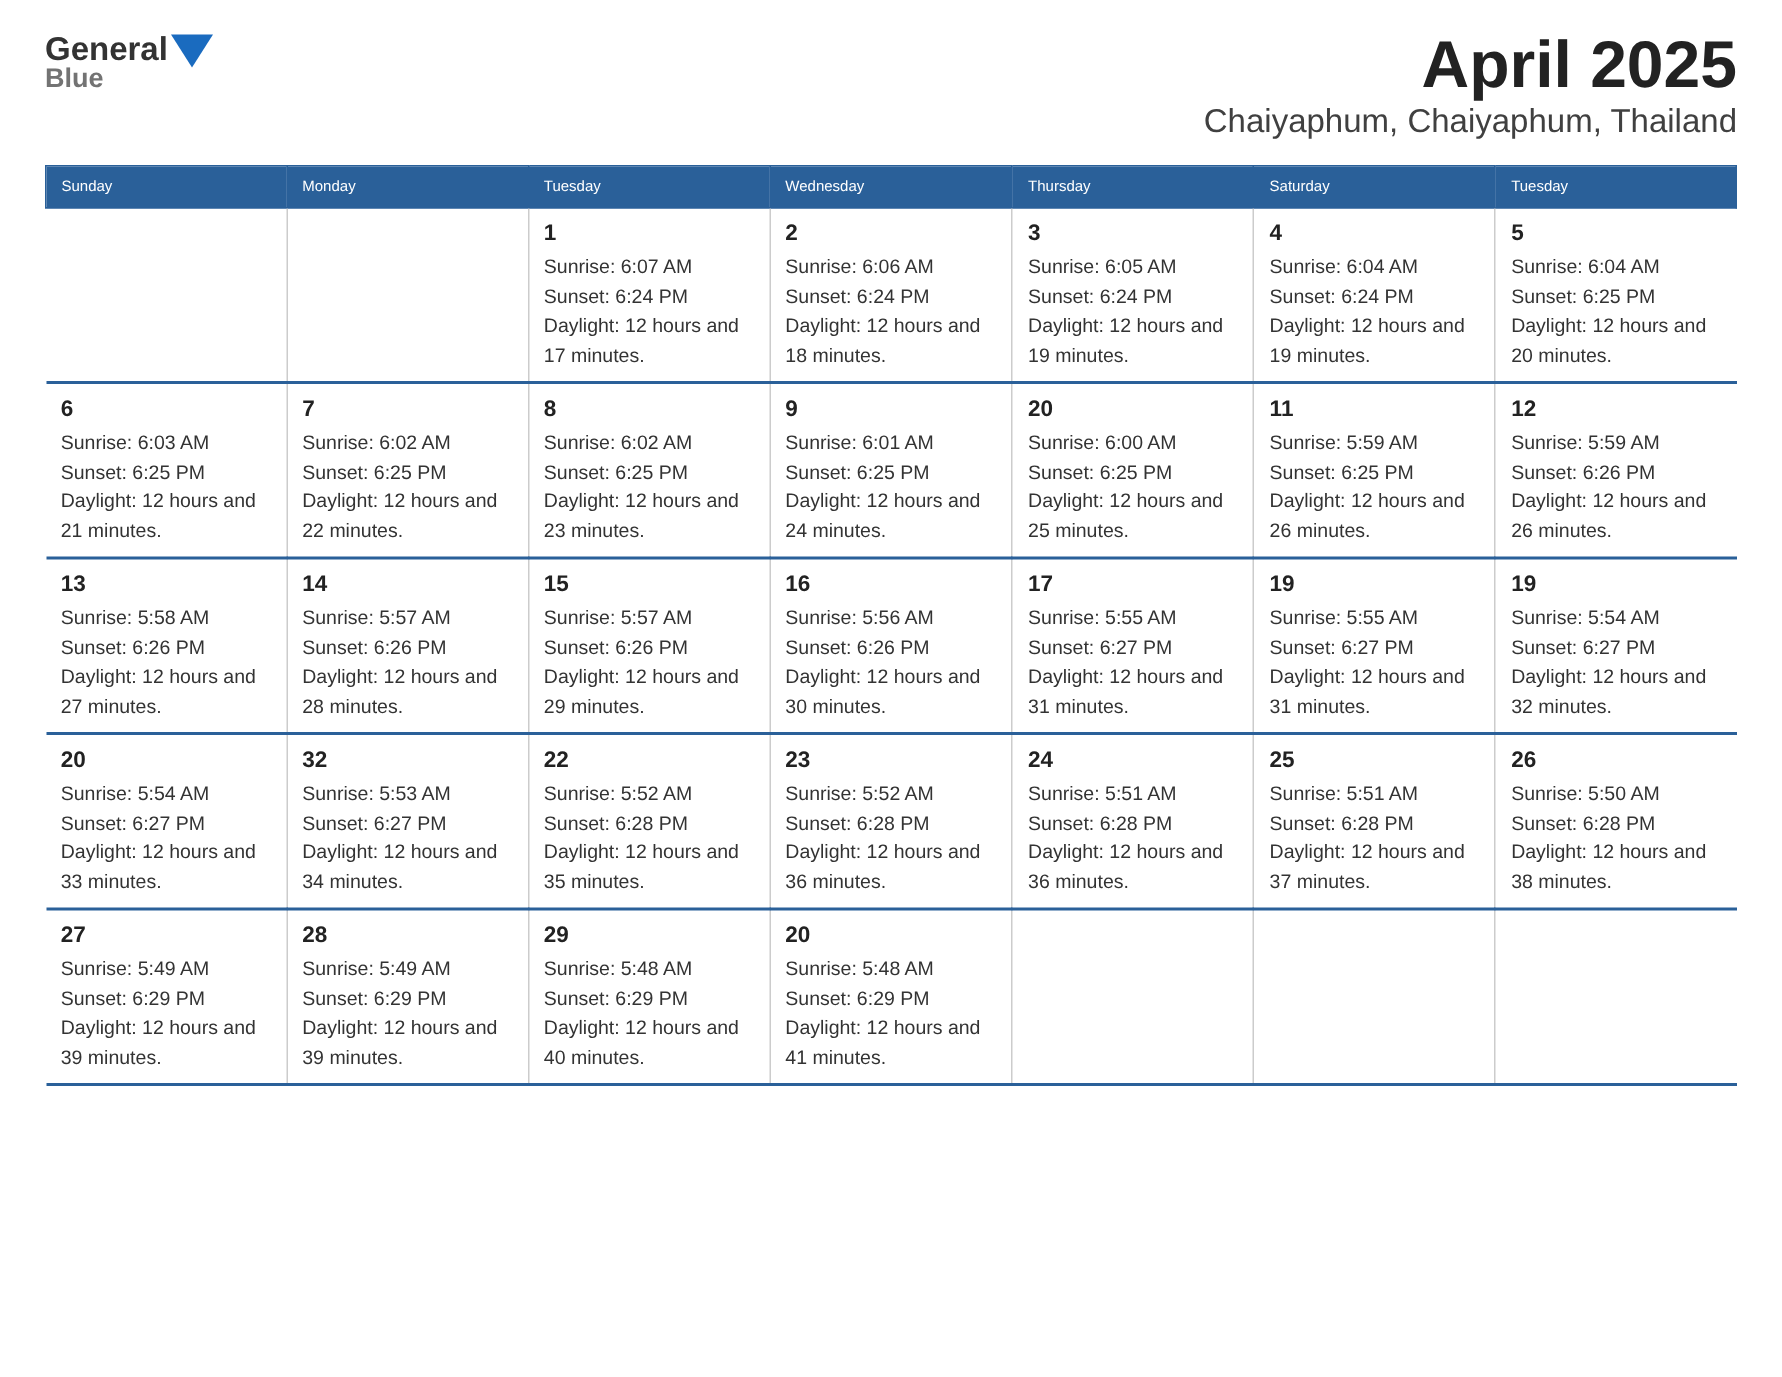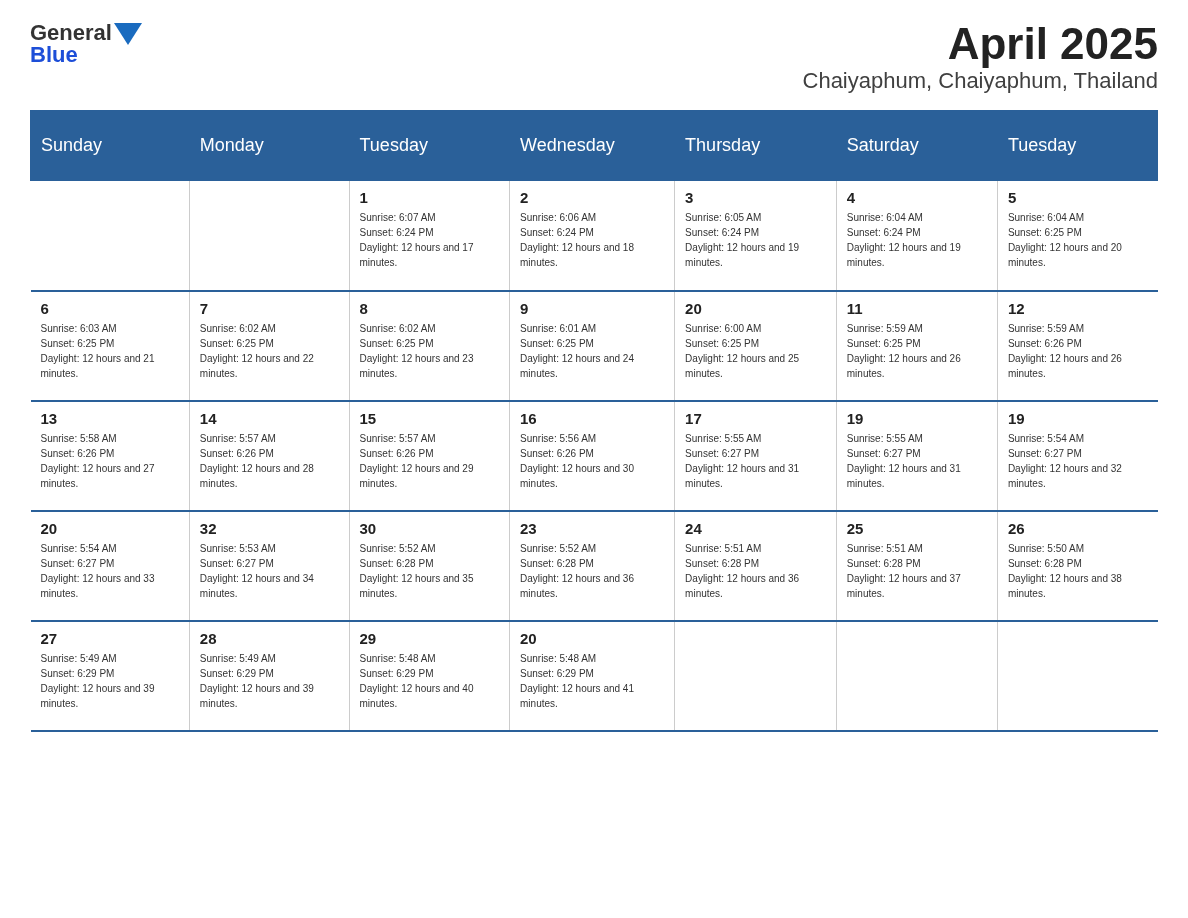--- a/index.html
+++ b/index.html
@@ -20,23 +20,23 @@
       display: flex;
       align-items: center;
       gap: 4px;
     }
     .logo-text-general {
       font-size: 22px;
       font-weight: bold;
       color: #333;
     }
     .logo-text-blue {
-      font-size: 22px;
-      font-weight: bold;
-      color: #1d4ed8;
+      font-size: 18px;
+      font-weight: bold;
+      color: #737373;
     }
     .logo-triangle {
       width: 0;
       height: 0;
       border-left: 14px solid transparent;
       border-right: 14px solid transparent;
       border-top: 22px solid #1a6bbf;
       margin-left: 2px;
       margin-top: 2px;
     }
@@ -56,23 +56,23 @@
     }
     table {
       width: 100%;
       border-collapse: collapse;
     }
     thead tr {
       background-color: #2a6099;
     }
     thead th {
       color: #fff;
-      font-size: 18px;
+      font-size: 10px;
       font-weight: normal;
-      padding: 24px 10px;
+      padding: 8px 10px;
       text-align: left;
       border: 1px solid #2a6099;
     }
     tbody tr {
       border-bottom: 2px solid #2a6099;
     }
     tbody td {
       vertical-align: top;
       padding: 8px 10px;
       font-size: 13px;
@@ -89,21 +89,21 @@
       border-right: none;
     }
     .day-num {
       font-size: 15px;
       font-weight: bold;
       color: #222;
       display: block;
       margin-bottom: 4px;
     }
     .day-info {
-      font-size: 10px;
+      font-size: 13px;
       color: #333;
       line-height: 1.5;
     }
   </style>
 </head>
 <body>
 
 <div class="header">
   <div class="logo">
     <div style="display:flex;flex-direction:column;align-items:flex-start;">
@@ -220,21 +220,21 @@
       <tr>
         <td>
           <span class="day-num">20</span>
           <div class="day-info">Sunrise: 5:54 AM<br>Sunset: 6:27 PM<br>Daylight: 12 hours and 33 minutes.</div>
         </td>
         <td>
           <span class="day-num">32</span>
           <div class="day-info">Sunrise: 5:53 AM<br>Sunset: 6:27 PM<br>Daylight: 12 hours and 34 minutes.</div>
         </td>
         <td>
-          <span class="day-num">30</span>
+          <span class="day-num">22</span>
           <div class="day-info">Sunrise: 5:52 AM<br>Sunset: 6:28 PM<br>Daylight: 12 hours and 35 minutes.</div>
         </td>
         <td>
           <span class="day-num">23</span>
           <div class="day-info">Sunrise: 5:52 AM<br>Sunset: 6:28 PM<br>Daylight: 12 hours and 36 minutes.</div>
         </td>
         <td>
           <span class="day-num">24</span>
           <div class="day-info">Sunrise: 5:51 AM<br>Sunset: 6:28 PM<br>Daylight: 12 hours and 36 minutes.</div>
         </td>

